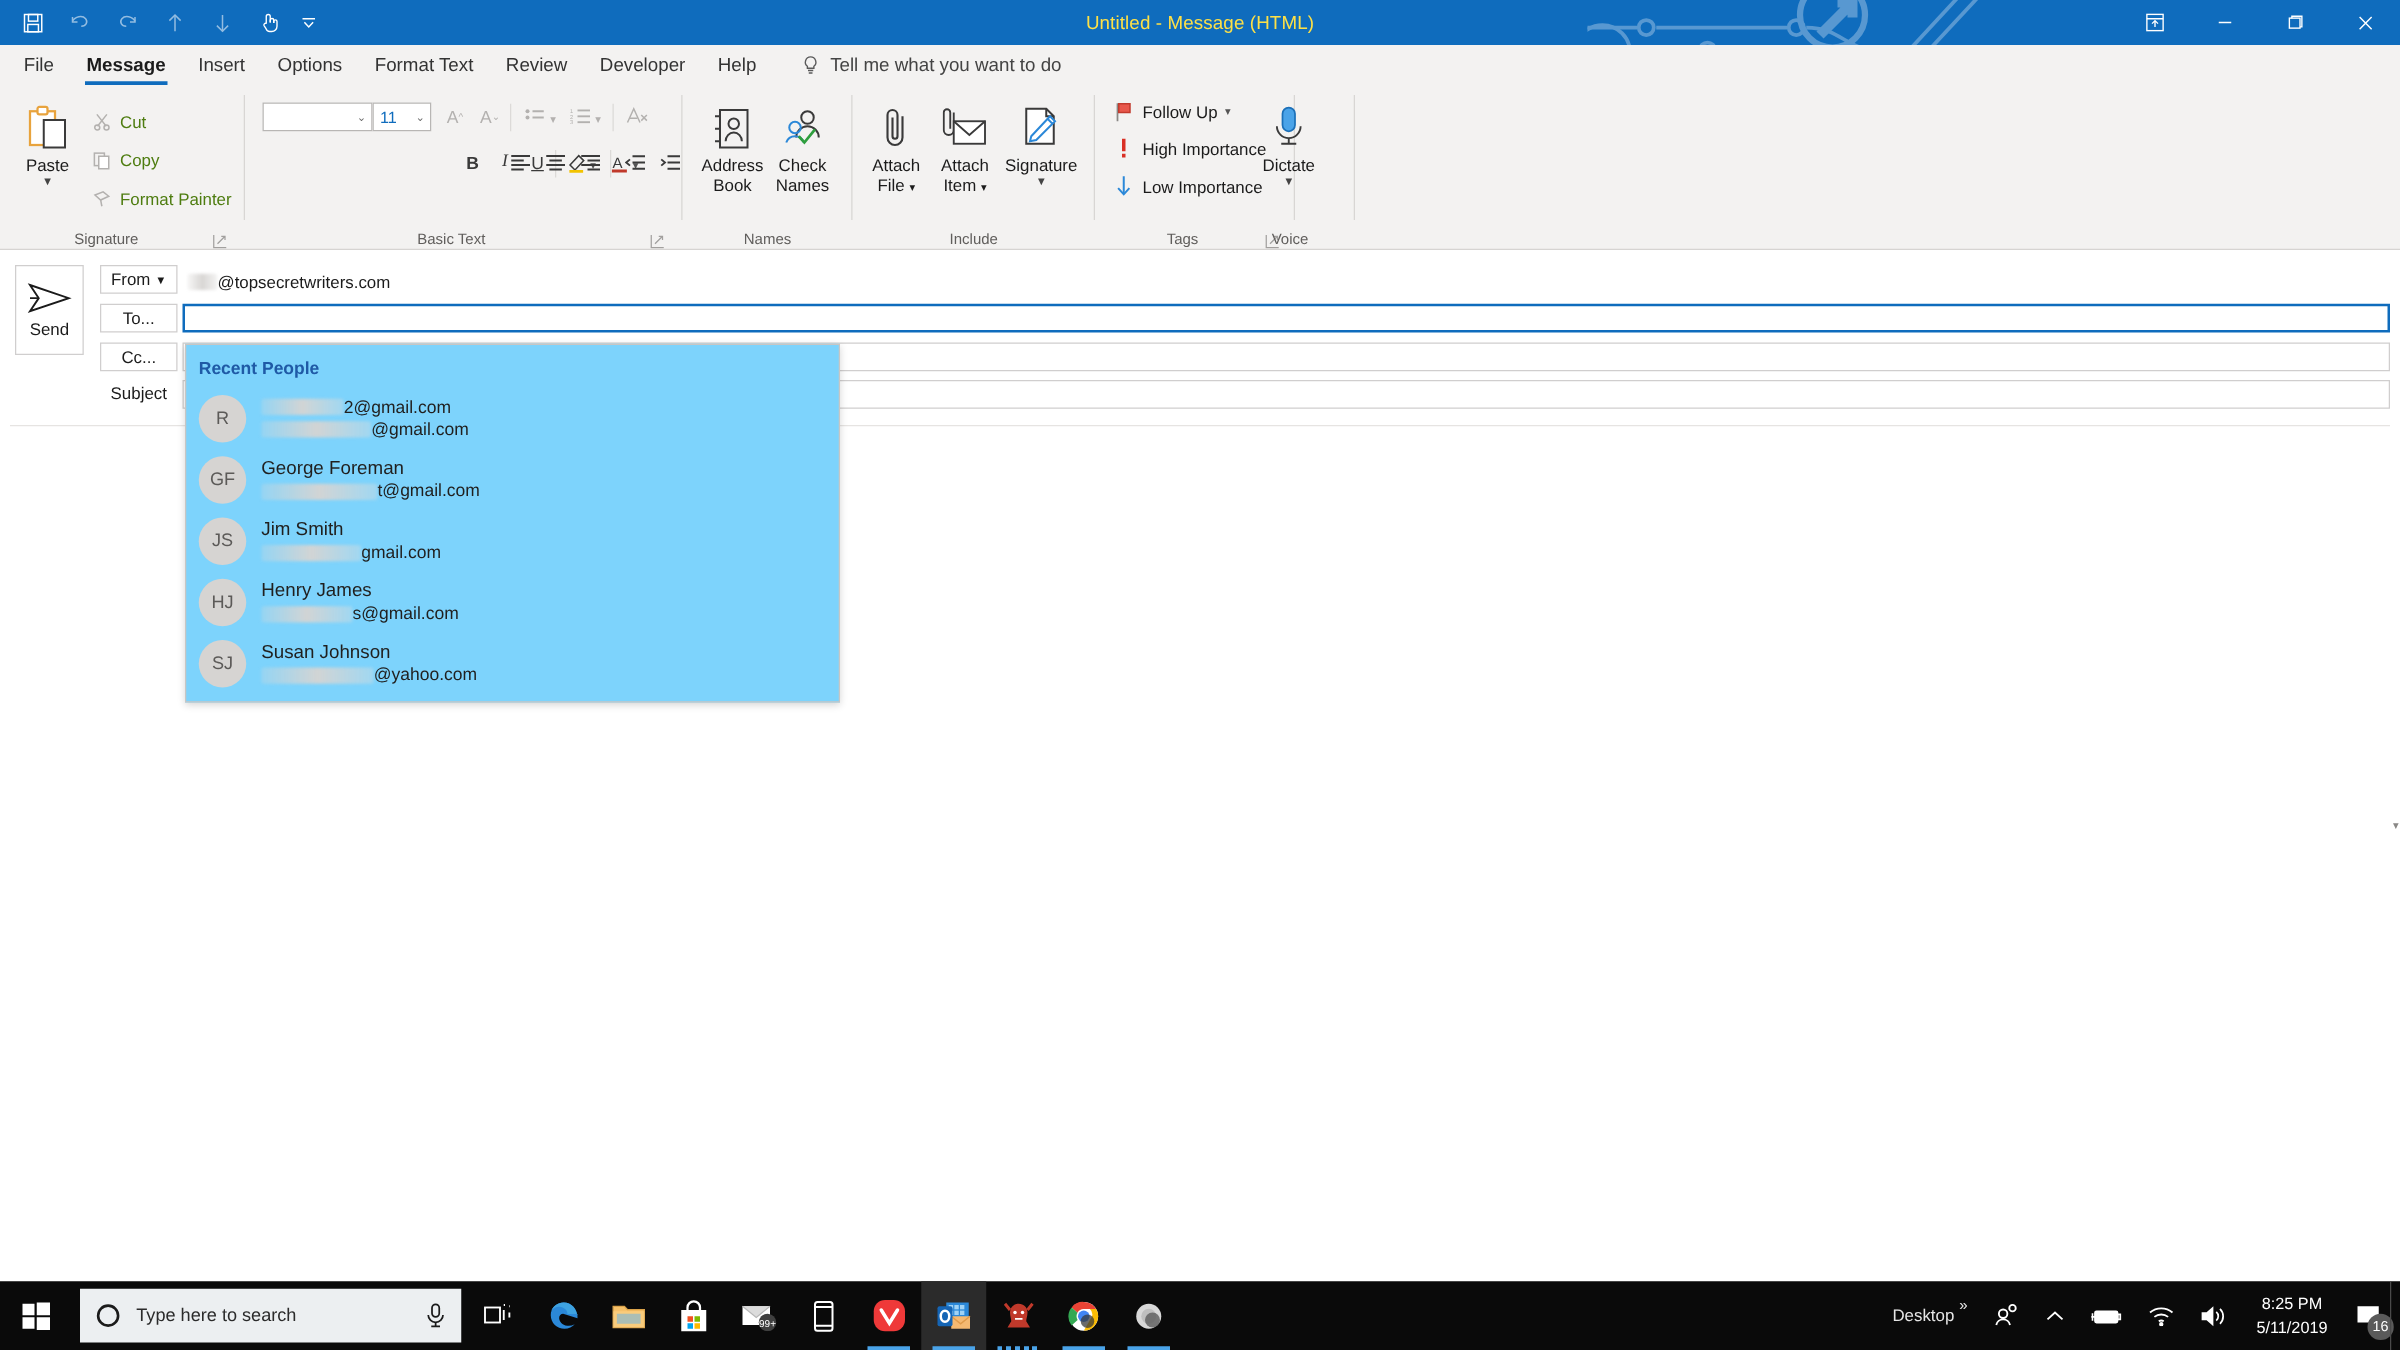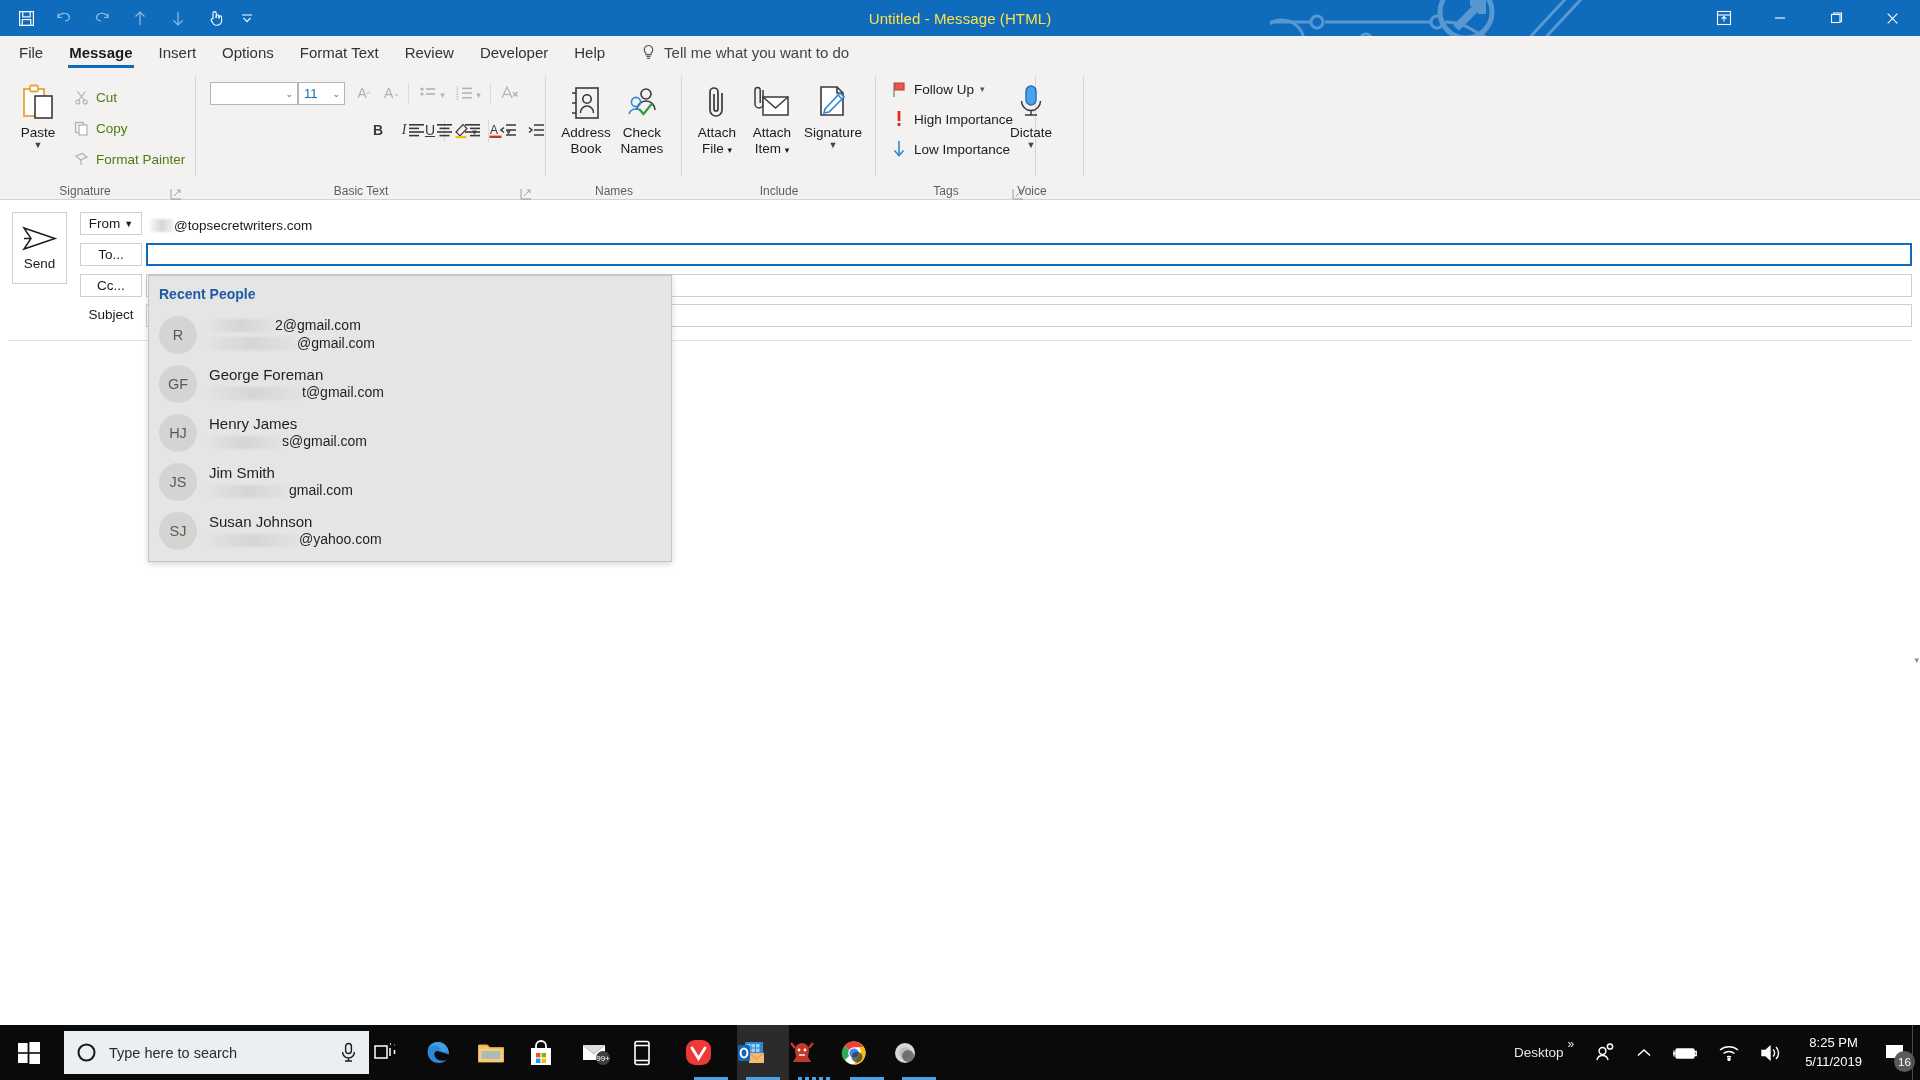--- a/index.html
+++ b/index.html
@@ -122,21 +122,21 @@
     filter: blur(1.2px); vertical-align: middle;
   }
 
   .bodyarea { position: absolute; top: 340px; left: 8px; width: 1904px; bottom: 55px; background: #fff; border-top: 1px solid #e6e4e2; }
   .scrollbar { position: absolute; right: 0; top: 340px; width: 9px; bottom: 55px; }
   .scroll-caret { position: absolute; right: 1px; font-size: 9px; color: #8a8886; }
 
   
   .acdd {
     position: absolute; left: 148px; top: 275px; width: 524px;
-    background: #e5e5e5; border: 1px solid #c8c6c4; box-shadow: 0 2px 6px rgba(0,0,0,.17);
+    background: #7dd3fc; border: 1px solid #c8c6c4; box-shadow: 0 2px 6px rgba(0,0,0,.17);
     z-index: 40; padding-bottom: 6px;
   }
   .acdd-title { font-size: 14px; font-weight: bold; color: #1f5aa6; padding: 10px 0 8px 10px; }
   .acrow { display: flex; align-items: center; height: 49px; padding: 0 10px; cursor: default; }
   .avatar {
     width: 38px; height: 38px; border-radius: 50%; background: #d6d4d2; color: #5c5a58;
     display: flex; align-items: center; justify-content: center; font-size: 14.5px; flex: none;
   }
   .acinfo { margin-left: 12px; display: flex; flex-direction: column; justify-content: center; line-height: 1.28; }
   .acname { font-size: 15px; color: #201f1e; }
@@ -144,21 +144,21 @@
 
   
   .taskbar { position: absolute; left: 0; bottom: 0; width: 1920px; height: 55px; background: #0a0a0a; display: flex; align-items: center; }
   .startbtn { width: 58px; height: 55px; display: flex; align-items: center; justify-content: center; cursor: default; }
   .searchbox {
     width: 305px; height: 43px; margin-left: 6px; background: #eceff1; display: flex; align-items: center;
     padding: 0 12px; gap: 12px; cursor: default;
   }
   .searchbox .ph { font-size: 14.5px; color: #2b2b2b; flex: 1; }
   .tbicons { display: flex; align-items: center; height: 55px; margin-left: 4px; }
-  .tbicon { width: 52px; height: 55px; display: flex; align-items: center; position: relative; cursor: default; }
+  .tbicon { width: 52px; height: 55px; display: flex; align-items: center; justify-content: center; position: relative; cursor: default; }
   .tbicon.active { background: #2b2b2b; }
   .tbicon .underline { position: absolute; bottom: 0; left: 9px; right: 9px; height: 3px; background: #4aa3e8; }
   .tbicon .underline.dotted { background: repeating-linear-gradient(90deg,#4aa3e8 0 4px, transparent 4px 7px); }
   .tray { position: absolute; right: 0; bottom: 0; height: 55px; display: flex; align-items: center; color: #fff; }
   .tray-item { height: 55px; display: flex; align-items: center; justify-content: center; padding: 0 10px; cursor: default; }
   .clock { display: flex; flex-direction: column; align-items: center; justify-content: center; font-size: 13px; line-height: 1.45; padding: 0 12px; }
   .notif { position: relative; padding: 0 14px 0 10px; }
   .badge {
     position: absolute; right: 5px; bottom: 8px; width: 21px; height: 21px; border-radius: 50%;
     background: #5a5a5a; color: #fff; font-size: 11.5px; display: flex; align-items: center; justify-content: center;
@@ -638,37 +638,37 @@
       <div class="acinfo">
         <div class="acname">George Foreman</div>
         <div class="acmail">
           <span class="redact" style="width:93px"></span>
           <span>t@gmail.com</span>
         </div>
       </div>
     </div>
 
     <div class="acrow">
+      <div class="avatar">JS</div>
+      <div class="acinfo">
+        <div class="acname">Jim Smith</div>
+        <div class="acmail">
+          <span class="redact" style="width:80px"></span>
+          <span>gmail.com</span>
+        </div>
+      </div>
+    </div>
+
+    <div class="acrow">
       <div class="avatar">HJ</div>
       <div class="acinfo">
         <div class="acname">Henry James</div>
         <div class="acmail">
           <span class="redact" style="width:73px"></span>
           <span>s@gmail.com</span>
-        </div>
-      </div>
-    </div>
-
-    <div class="acrow">
-      <div class="avatar">JS</div>
-      <div class="acinfo">
-        <div class="acname">Jim Smith</div>
-        <div class="acmail">
-          <span class="redact" style="width:80px"></span>
-          <span>gmail.com</span>
         </div>
       </div>
     </div>
 
     <div class="acrow">
       <div class="avatar">SJ</div>
       <div class="acinfo">
         <div class="acname">Susan Johnson</div>
         <div class="acmail">
           <span class="redact" style="width:90px"></span>

